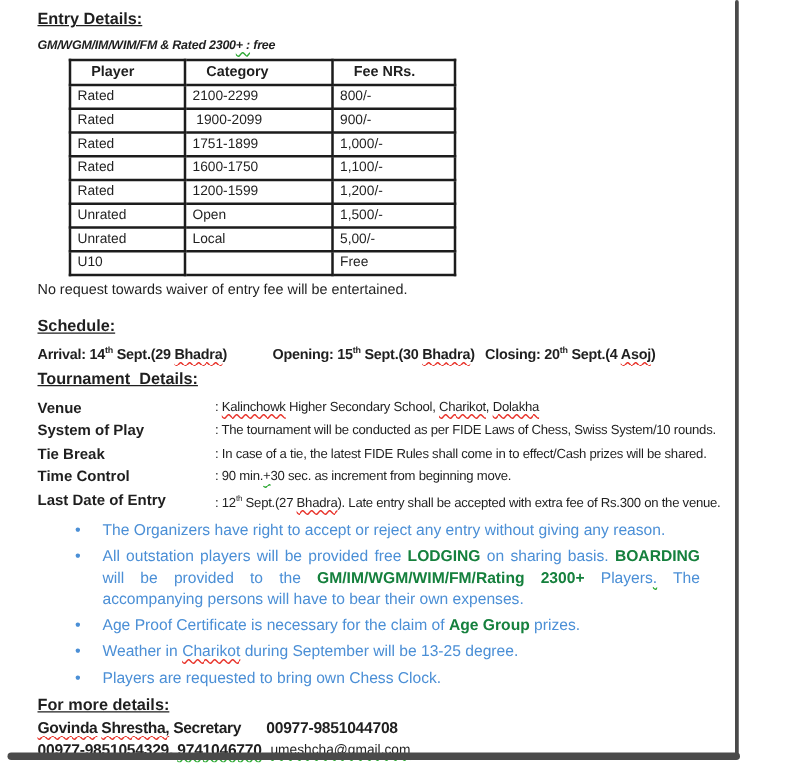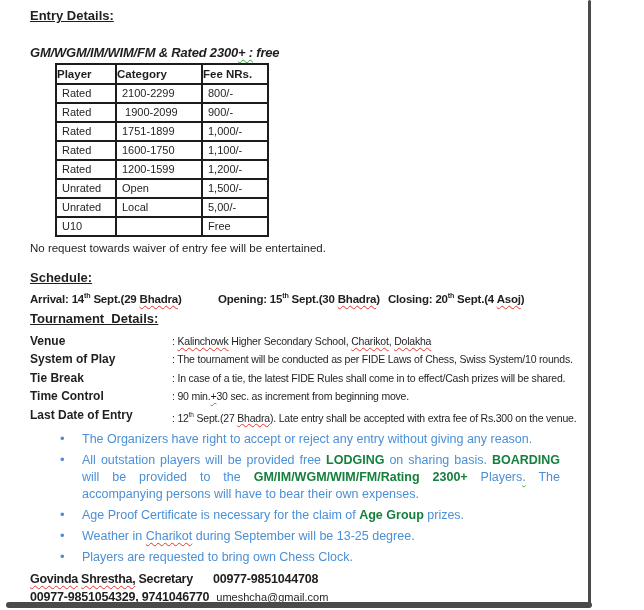--- a/index.html
+++ b/index.html
@@ -8,25 +8,25 @@
     background:#fff; overflow:hidden;
     font-family:"Liberation Sans", sans-serif; color:#1f1f1f;
     padding:6px 32px 0 30px;
   }
   .edge-right { position:absolute; top:0; right:1px; width:3px; height:604px; background:#4a4a4a; border-radius:2px; }
   .edge-bottom { position:absolute; left:6px; right:0; bottom:2px; height:6px; background:#4a4a4a; border-radius:3px; }
 
   .hd { display:inline-block; font-weight:bold; font-size:13px; text-decoration:underline; white-space:pre-wrap; line-height:15px; }
   .block { display:block; }
 
-  .subtitle { font-style:italic; font-weight:bold; font-size:13px; letter-spacing:-0.2px; margin:20px 0 2px; line-height:17px; }
+  .subtitle { font-style:italic; font-weight:bold; font-size:10px; letter-spacing:-0.2px; margin:4px 0 2px; line-height:17px; }
 
   table.fee { border-collapse:collapse; margin:2px 0 0 25px; }
   table.fee th, table.fee td { border:2px solid #1c1c1c; white-space:pre; text-align:left; vertical-align:top; }
-  table.fee th { font-size:11.5px; line-height:12px; padding:3px 0; }
+  table.fee th { font-size:11.5px; line-height:12px; padding:3px 16px; }
   table.fee td { font-size:11px; line-height:12px; padding:2px 5px 3px; }
   table.fee th:nth-child(1){ width:58px; } table.fee th:nth-child(2){ width:84px; } table.fee th:nth-child(3){ width:64px; }
 
   .note { font-size:11.5px; margin-top:4px; line-height:14px; }
 
   .sec-schedule { margin-top:13px; }
   .sched { display:flex; font-weight:bold; font-size:11.5px; letter-spacing:-0.2px; margin:3px 0 2px; line-height:15px; }
   .sched .s0 { width:188px; } .sched .s1 { width:170px; }
 
   .sec-tournament { margin-top:2px; }
@@ -152,20 +152,21 @@
 
   <ul class="bullets">
     <li><span class="blt">•</span><span><span class="seg-p">The Organizers have right to accept or reject any entry without giving any reason.</span></span></li>
     <li><span class="blt">•</span><span><span class="seg-p">All outstation players will be provided free </span><span class="seg-red">LODGING</span><span class="seg-p"> on sharing basis. </span><span class="seg-red">BOARDING</span><span class="seg-p"> will be provided to the </span><span class="seg-red">GM/IM/WGM/WIM/FM/Rating 2300+</span><span class="seg-p"> Players</span><span class="seg-g">.</span><span class="seg-p"> The accompanying persons will have to bear their own expenses.</span></span></li>
     <li><span class="blt">•</span><span><span class="seg-p">Age Proof Certificate is necessary for the claim of </span><span class="seg-red">Age Group</span><span class="seg-p"> prizes.</span></span></li>
     <li><span class="blt">•</span><span><span class="seg-p">Weather in </span><span class="seg-r">Charikot</span><span class="seg-p"> during September will be 13-25 degree.</span></span></li>
     <li><span class="blt">•</span><span><span class="seg-p">Players are requested to bring own Chess Clock.</span></span></li>
   </ul>
 
   <div class="sec-more">
+    <span class="hd">For more details:</span>
     <div class="crow">
       <span class="cname"><span class="seg-r">Govinda</span><span class="seg-p"> </span><span class="seg-r">Shrestha,</span><span class="seg-p"> Secretary</span></span>
       <span class="cphone"><span class="seg-p">00977-9851044708</span></span>
       <span class="cemail"></span>
     </div>
     <div class="crow">
       <span class="cphone"><span class="seg-p">00977-9851054329, </span><span class="seg-g">9741046770</span></span>
       <span class="cemail"><span class="seg-g">umeshcha@gmail.com</span></span>
     </div>
   </div>

